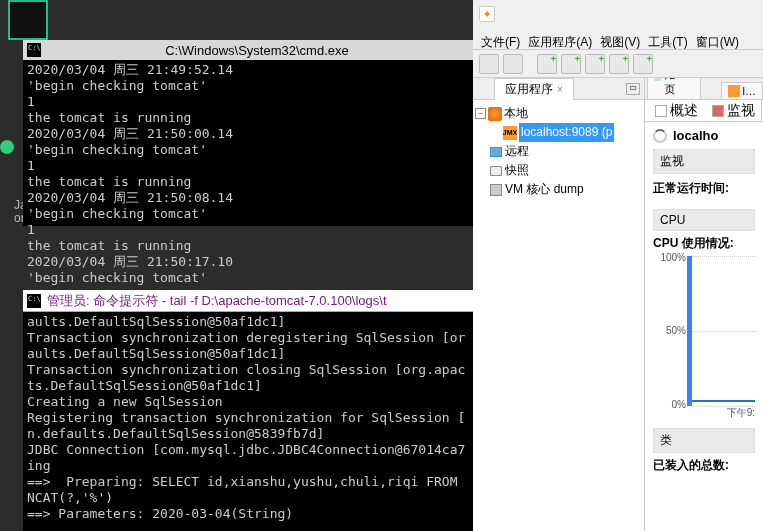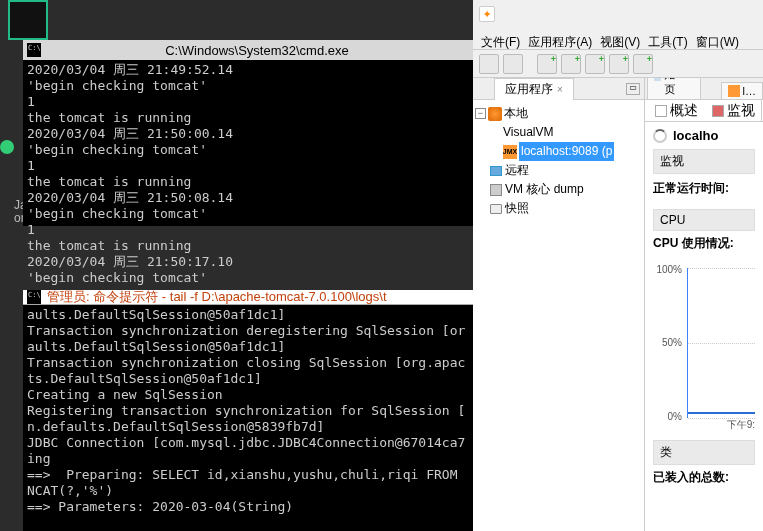--- a/index.html
+++ b/index.html
@@ -10,21 +10,21 @@
 .bg-label { position:absolute; left:14px; color:#bbb; font-size:12px; }
 
 .cmd1 { position:absolute; left:23px; top:40px; width:450px; height:186px; background:#000; }
 .cmd1-title { height:20px; background:#d8d8d8; display:flex; align-items:center; color:#000; padding:0 4px; }
 .cmd1-title .ticon { width:14px; height:14px; background:#000; margin-right:4px; position:relative; }
 .cmd1-title .ticon::after { content:"C:\\"; color:#ccc; font-size:7px; position:absolute; top:1px; left:1px; font-family:Consolas,monospace; }
 .cmd1-title .ttxt { flex:1; text-align:center; font-size:13px; }
 .cmd-body { padding:2px 4px; font-family:"NSimSun",Consolas,monospace; font-size:13px; line-height:16px; color:#ccc; white-space:pre; overflow:hidden; }
 
 .cmd2 { position:absolute; left:23px; top:290px; width:450px; height:241px; background:#000; }
-.cmd2-title { height:15px; background:#fff; display:flex; align-items:center; color:#c2410c; padding:0 4px; border-bottom:1px solid #aaa; }
+.cmd2-title { height:22px; background:#fff; display:flex; align-items:center; color:#701a75; padding:0 4px; border-bottom:1px solid #aaa; }
 .cmd2-title .ticon { width:14px; height:14px; background:#000; margin-right:6px; position:relative; }
 .cmd2-title .ticon::after { content:"C:\\"; color:#ccc; font-size:7px; position:absolute; top:1px; left:1px; font-family:Consolas,monospace; }
 .cmd2-title .ttxt { font-size:13px; }
 
 .vvm { position:absolute; left:473px; top:0; width:290px; height:531px; background:#f0f0f0; display:flex; flex-direction:column; }
 .vvm-header { height:28px; display:flex; align-items:center; padding:0 6px; background:#f0f0f0; }
 .vvm-header .orange { width:16px; height:16px; background:#fff; border:1px solid #ccc; display:flex; align-items:center; justify-content:center; font-size:11px; color:#f80; border-radius:2px; }
 .vvm-menu { height:22px; display:flex; gap:8px; padding:0 8px; align-items:center; background:#f0f0f0; border-bottom:1px solid #ccc; }
 .vvm-menu span { font-size:12px; cursor:default;margin-top:8px; }
 .vvm-toolbar { height:28px; display:flex; gap:4px; padding:2px 6px; align-items:center; background:#f0f0f0; border-bottom:1px solid #ccc; }
@@ -59,21 +59,21 @@
 .rticon.jmx { background:#f93; }
 .vvm-subtabs { height:22px; display:flex; align-items:center; background:#fff; border-bottom:1px solid #ccc; padding-left:4px; gap:2px; }
 .stab { padding:2px 6px; font-size:14px; display:flex; align-items:center; gap:3px; }
 .stab .si { width:12px; height:12px; border:1px solid #aaa; }
 .stab.active { border-right:1px solid #ccc; }
 .vvm-content { flex:1; padding:6px 8px; overflow:hidden; }
 .vvm-content h2 { font-size:13px; font-family:Consolas,monospace; margin-bottom:6px; display:flex; align-items:center; gap:6px; }
 .vvm-content h2 .spinner { width:14px; height:14px; border:2px solid #ccc; border-top-color:#666; border-radius:50%; }
 .section-hdr { background:#eaeaea; padding:3px 6px; font-size:12px; margin-top:6px; border:1px solid #ddd; }
 .uptime { font-size:12px; padding:6px 0; font-weight:bold; }
-.chart-box { height:150px; position:relative; margin-top:12px; border-left:1px solid #3b82f6; }
+.chart-box { height:150px; position:relative; margin-top:0; border-left:5px solid #3b82f6; }
 .chart-box .ylab { position:absolute; left:-2px; font-size:10px; color:#555; transform:translateX(-100%); padding-right:4px; }
 .chart-box .grid { position:absolute; left:0; right:0; border-top:1px dotted #ccc; }
 .chart-box .xlab { position:absolute; bottom:-14px; font-size:10px; color:#555; }
 .chart-line { position:absolute; background:#2a6cd6; }
 .stat-line { font-size:12px; padding:4px 0; }
 </style>
 </head>
 <body>
 
 <div class="bg-icon bg-icon1"></div>
@@ -154,38 +154,34 @@
         </span>
         <span class="min">▭</span>
       </div>
       <div class="tree">
         <div class="tree-node">
           <span class="tree-toggle">−</span>
           <span class="tree-icon host"></span>
           <span>本地</span>
         </div>
         <div class="tree-node indent2">
-
-          <span>VisualVM</span>
-        </div>
-        <div class="tree-node indent2">
           <span class="tree-icon jmx">JMX</span>
           <span class="tree-sel">localhost:9089 (p</span>
         </div>
         <div class="tree-node indent1">
           <span class="tree-icon remote"></span>
           <span>远程</span>
         </div>
         <div class="tree-node indent1">
+          <span class="tree-icon snap"></span>
+          <span>快照</span>
+        </div>
+        <div class="tree-node indent1">
           <span class="tree-icon dump"></span>
           <span>VM 核心 dump</span>
-        </div>
-        <div class="tree-node indent1">
-          <span class="tree-icon snap"></span>
-          <span>快照</span>
         </div>
       </div>
     </div>
 
     <div class="vvm-right">
       <div class="vvm-right-tabs">
         <span class="rtab">
           <span class="rticon start"></span>
           <span>起始页</span>
           <span class="x">×</span>

